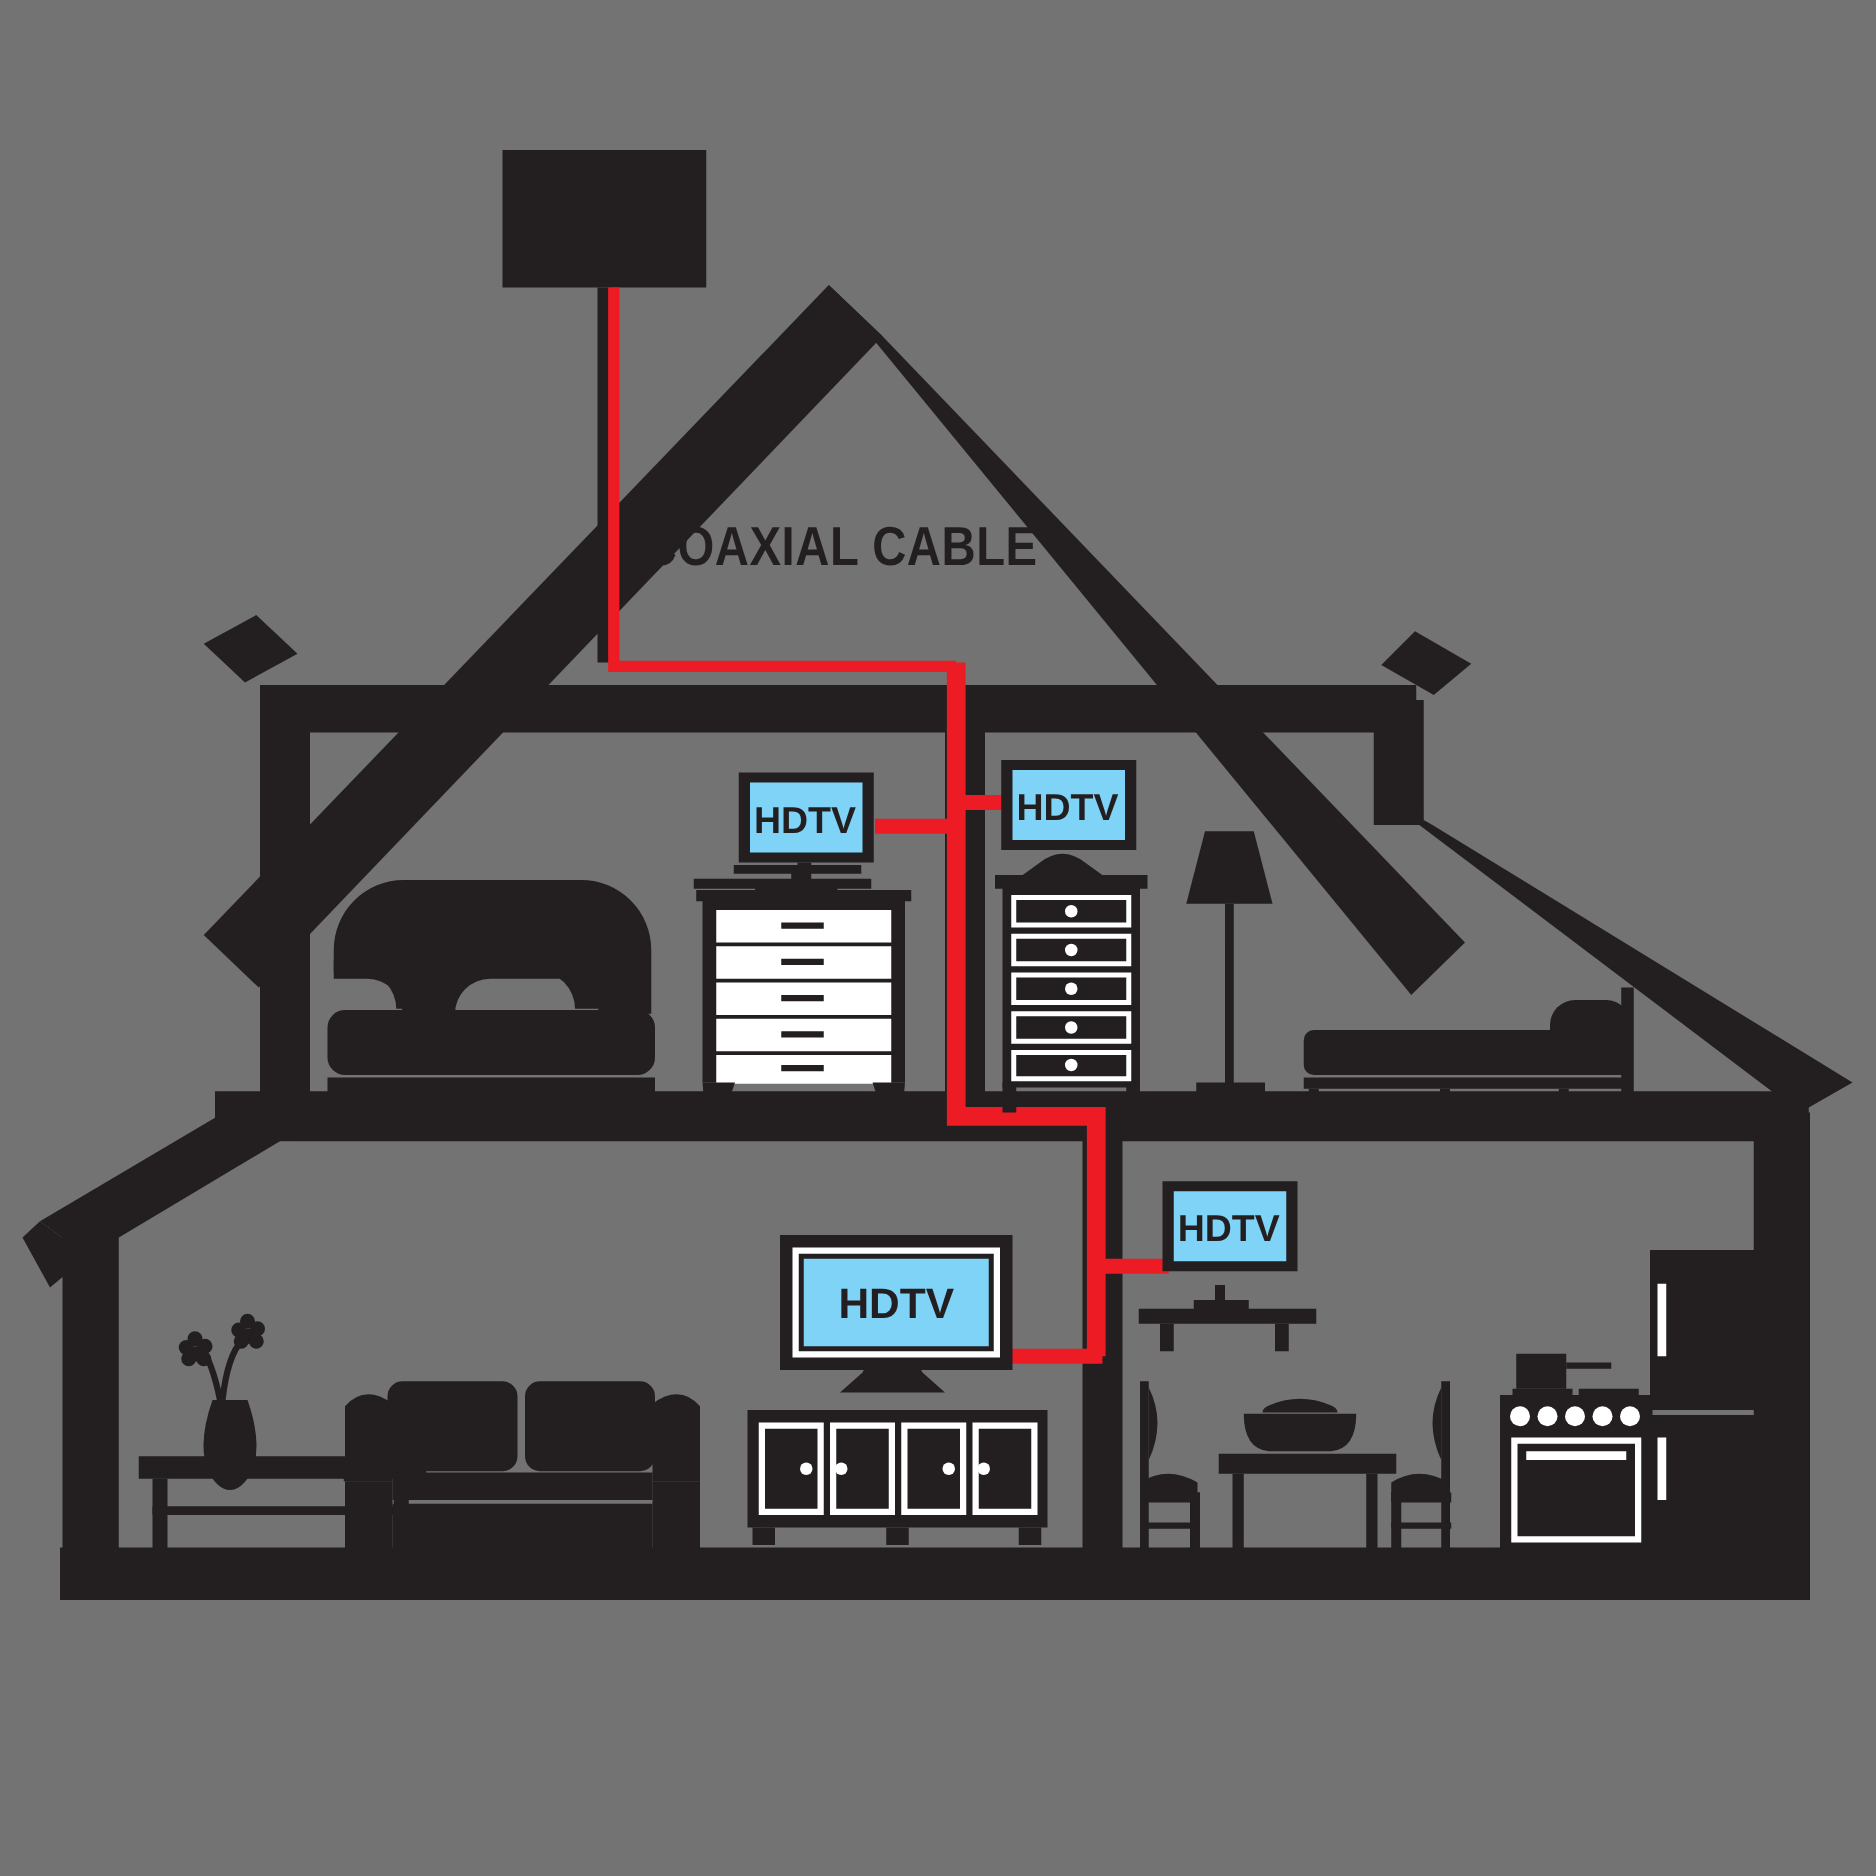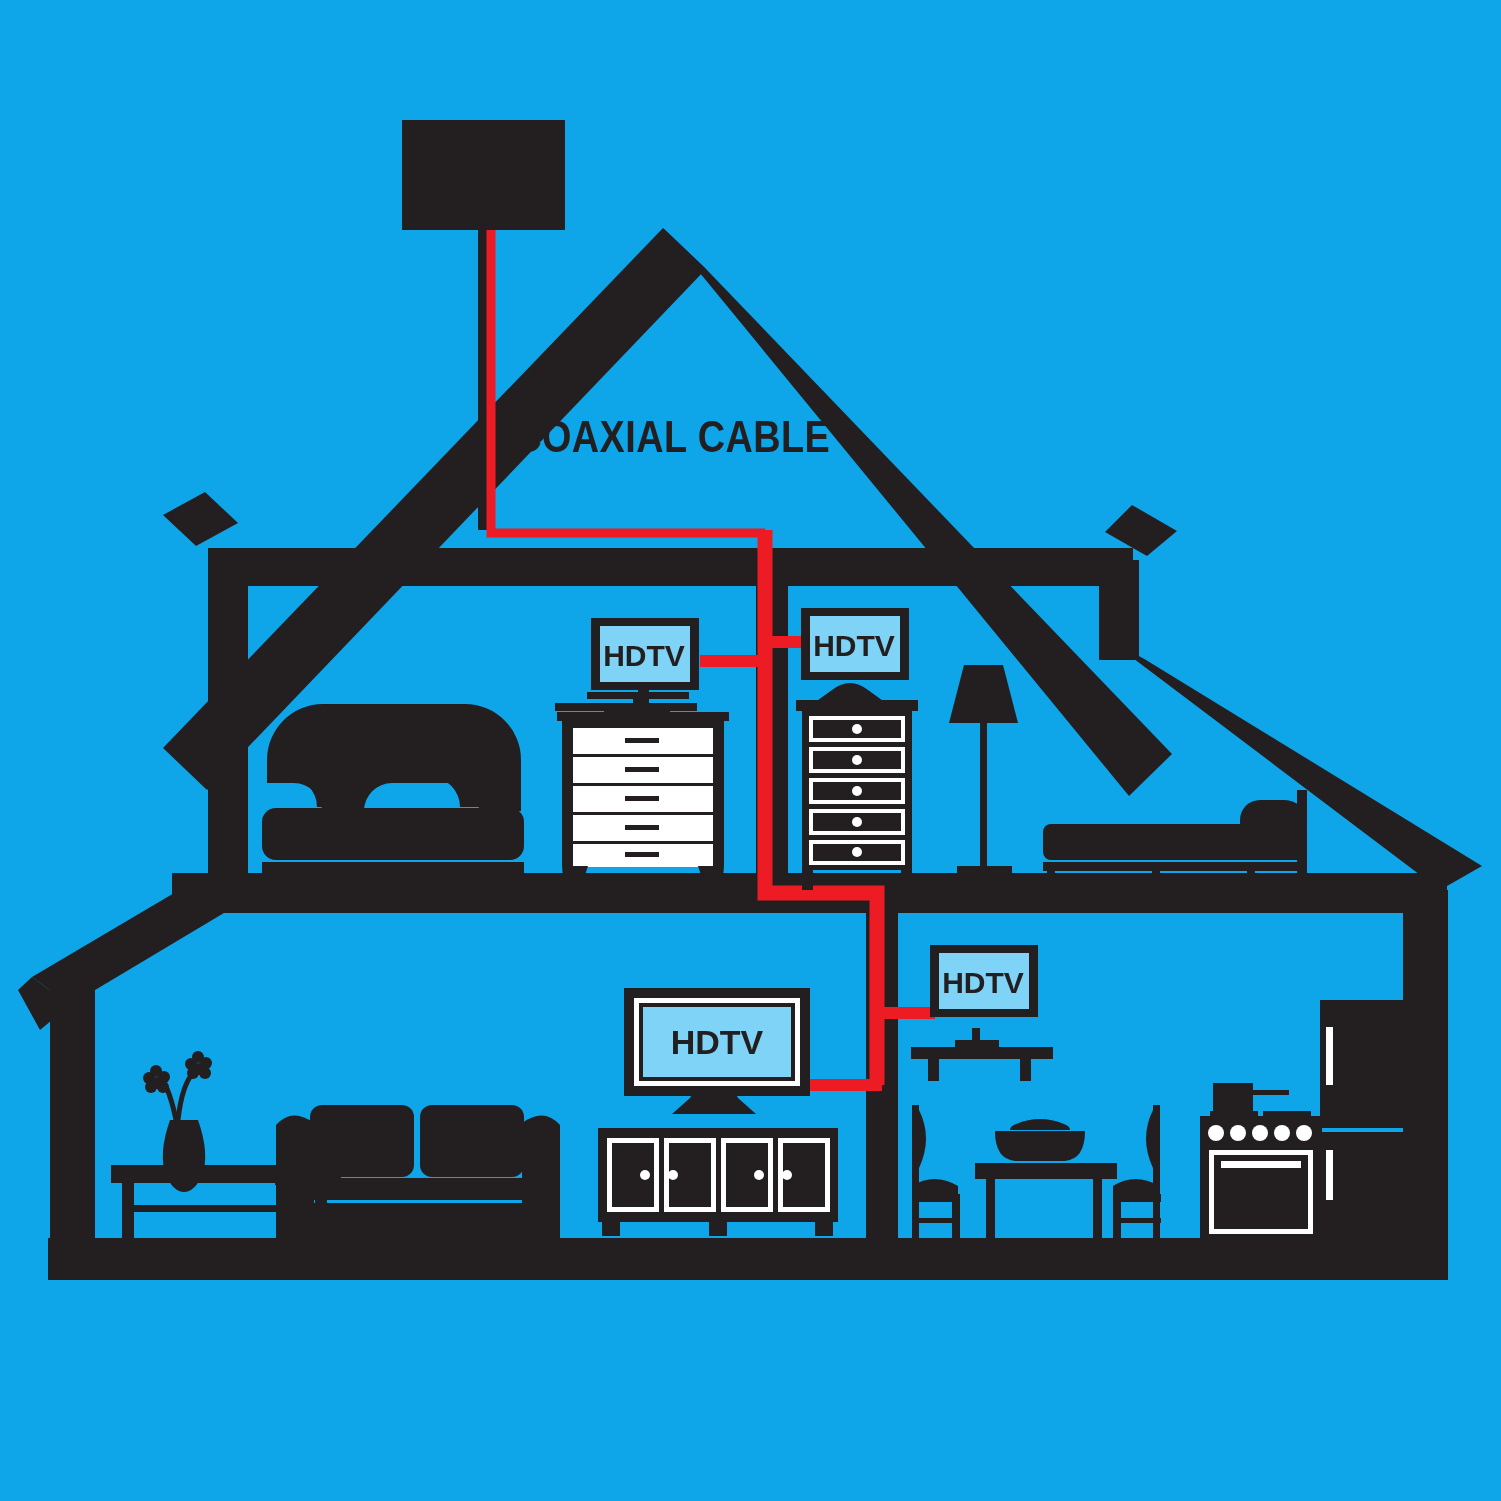--- a/index.html
+++ b/index.html
@@ -10,21 +10,21 @@
   body {
     width: 1501px;
     height: 1501px;
     font-family: "Liberation Sans", sans-serif;
     overflow: hidden;
   }
   #stage {
     position: relative;
     width: 1501px;
     height: 1501px;
-    background: #0ea5e9;
+    background: #737373;
   }
   svg.diagram {
     display: block;
     width: 1501px;
     height: 1501px;
   }
   .lbl-coax {
     font-family: "Liberation Sans", sans-serif;
     font-weight: bold;
     font-size: 44px;

